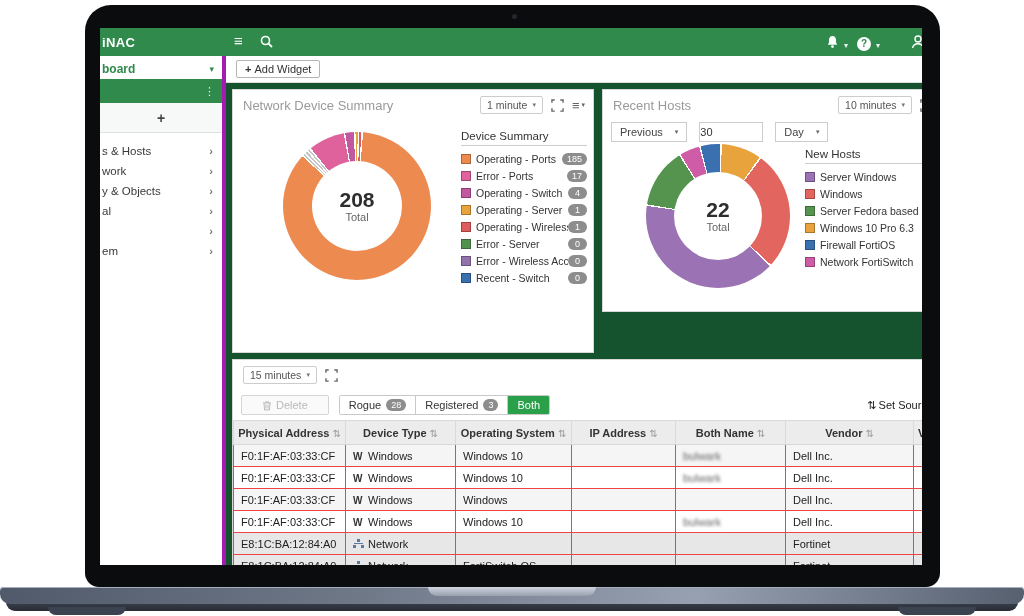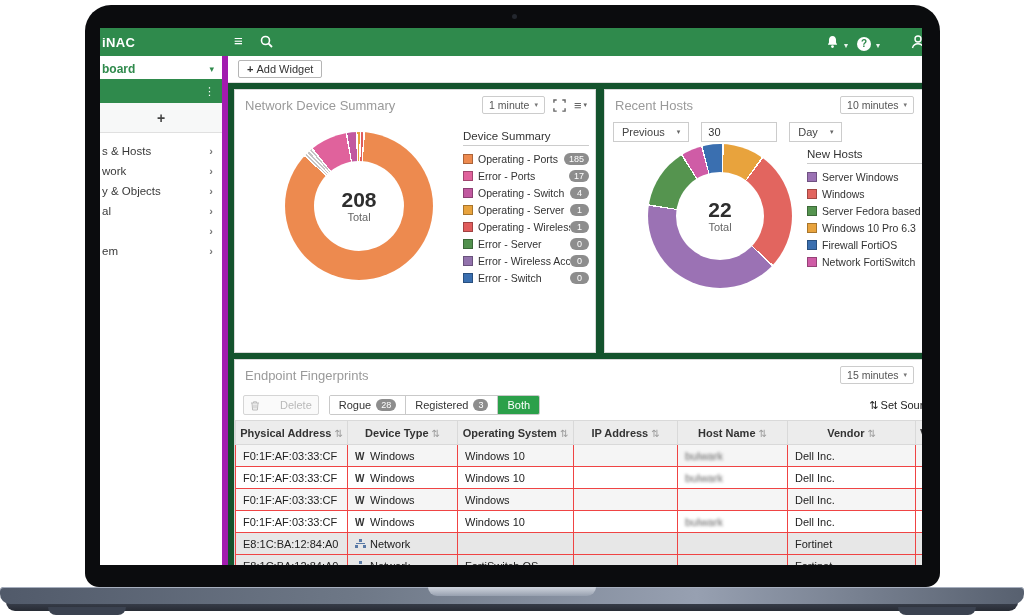--- a/index.html
+++ b/index.html
@@ -27,21 +27,21 @@
   .nav-search{left:160px;top:7px;}
   .nav-bell{left:726px;top:7px;}
   .nav-caret1{left:744px;font-size:8px;top:10px;opacity:.9;}
   .nav-help{left:757px;top:7px;}
   .nav-help .qmark{display:inline-block;width:14px;height:14px;border-radius:50%;background:#fff;color:#2f8a4c;font-size:10px;font-weight:bold;text-align:center;line-height:14px;}
   .nav-caret2{left:776px;font-size:8px;top:10px;opacity:.9;}
   .nav-user{left:810px;top:6px;}
 
   
   .content{display:flex;height:509px;}
-  .sidebar{flex:none;width:122px;background:#fff;border-right:6px solid #a21caf;}
+  .sidebar{flex:none;width:122px;background:#fff;border-right:4px solid #a21caf;}
   .sb-dash{height:20px;margin-top:3px;display:flex;align-items:center;justify-content:space-between;padding:0 8px 0 2px;}
   .sb-dash .lbl{color:#2f8a4c;font-size:12px;font-weight:bold;}
   .sb-dash .crt{color:#2f8a4c;font-size:9px;}
   .sb-active{height:24px;background:#2f8a4c;display:flex;align-items:center;justify-content:flex-end;padding-right:7px;color:#fff;}
   .sb-active .dots{font-size:11px;letter-spacing:0;}
   .sb-panel{height:29px;background:#f7f8f8;border-bottom:1px solid #e0e0e0;display:flex;align-items:center;justify-content:center;}
   .sb-panel .plus{color:#444;font-size:14px;font-weight:bold;}
   .sb-menu{padding-top:8px;}
   .sb-item{height:20px;display:flex;align-items:center;justify-content:space-between;padding:0 9px 0 2px;font-size:11.5px;color:#3a3a3a;}
   .sb-item .chev{color:#777;font-weight:bold;font-size:11px;}
@@ -73,33 +73,33 @@
   .litem{display:flex;align-items:center;height:17px;font-size:10.5px;color:#333;}
   .swatch{flex:none;width:10px;height:10px;border:1px solid rgba(0,0,0,.28);margin-right:5px;box-sizing:border-box;}
   .llabel{flex:1;white-space:nowrap;overflow:hidden;}
   .lpill{background:#8d8d8d;color:#fff;font-size:9px;border-radius:8px;padding:1px 5px;min-width:9px;text-align:center;}
 
   .card-nds{flex:none;width:362px;height:264px;position:relative;}
   .nds-donut{left:50px;top:42px;width:148px;height:148px;}
   .nds-donut .hole{inset:29px;}
   .nds-legend{left:228px;top:40px;width:126px;}
 
-  .card-rh{flex:none;width:340px;height:264px;position:relative;}
+  .card-rh{flex:none;width:340px;height:223px;position:relative;}
   .rh-controls{position:absolute;left:8px;top:32px;display:flex;gap:12px;align-items:center;}
   .selbox{display:inline-flex;align-items:center;gap:12px;border:1px solid #ccc;background:#fff;font-size:11px;color:#444;padding:3px 8px;white-space:nowrap;}
   .selbox .crt{font-size:7px;color:#666;}
-  .numinput{width:62px;border:1px solid #ccc;font-size:11px;color:#333;padding:3px 6px;font-family:"Liberation Sans",sans-serif;}
+  .numinput{width:62px;border:1px solid #ccc;font-size:11px;color:#333;padding:3px 0;font-family:"Liberation Sans",sans-serif;}
   .rh-donut{left:43px;top:54px;width:144px;height:144px;}
   .rh-donut .hole{inset:28px;}
   .rh-legend{left:202px;top:58px;width:150px;}
 
   
   .card-ef{width:710px;height:240px;margin-top:6px;position:relative;overflow:hidden;}
   .ef-toolbar{height:30px;display:flex;align-items:center;padding:0 8px;position:relative;}
-  .del-btn{display:inline-flex;align-items:center;gap:20px;border:1px solid #d5d5d5;border-radius:2px;background:#fafafa;color:#b9b9b9;font-size:11px;padding:3px 6px;}
+  .del-btn{display:inline-flex;align-items:center;gap:4px;border:1px solid #d5d5d5;border-radius:2px;background:#fafafa;color:#b9b9b9;font-size:11px;padding:3px 20px;}
   .seg{display:inline-flex;margin-left:10px;border:1px solid #c9c9c9;border-radius:2px;overflow:hidden;}
   .seg-btn{display:inline-flex;align-items:center;gap:5px;background:#fff;color:#333;font-size:11px;padding:3px 9px;border-left:1px solid #c9c9c9;}
   .seg-btn:first-child{border-left:none;}
   .seg-btn.active{background:#2ba04a;color:#fff;}
   .seg-pill{background:#8d8d8d;color:#fff;border-radius:8px;font-size:9px;padding:1px 5px;}
   .set-src{position:absolute;right:8px;display:inline-flex;align-items:center;gap:2px;font-size:11px;color:#222;}
   .set-src .ud{font-size:11px;}
 
   table.ef{border-collapse:collapse;table-layout:fixed;width:770px;font-size:11px;}
   table.ef th{background:#ececec;border:1px solid #d9d9d9;height:23px;font-weight:bold;color:#333;text-align:center;padding:0 4px;white-space:nowrap;overflow:hidden;font-size:11px;}
@@ -277,21 +277,21 @@
                       </div>
 
                       <div class="litem">
                         <span class="swatch" style="background-color: rgb(146, 114, 172);"></span>
                         <span class="llabel">Error - Wireless Acc...</span>
                         <span class="lpill">0</span>
                       </div>
 
                       <div class="litem">
                         <span class="swatch" style="background-color: rgb(58, 111, 176);"></span>
-                        <span class="llabel">Error - Switch</span>
+                        <span class="llabel">Recent - Switch</span>
                         <span class="lpill">0</span>
                       </div>
                     </div>
                 </div>
               </div>
 
               <div class="card card-rh">
                 <div class="chead">
                   <span class="ctitle">Recent Hosts</span>
                   <span class="timebox">
@@ -354,21 +354,20 @@
                         <span class="swatch" style="background-color: rgb(207, 92, 166);"></span>
                         <span class="llabel">Network FortiSwitch</span>
                       </div>
                     </div>
                 </div>
               </div>
             </div>
 
             <div class="card card-ef">
               <div class="chead">
-                <span class="ctitle">Endpoint Fingerprints</span>
                 <span class="timebox">
                   <span>15 minutes</span>
                   <span class="crt">▾</span>
                 </span>
                 <span class="hico">
                   <svg width="13" height="13" viewBox="0 0 14 14">
                       <path d="M1 4V1h3M10 1h3v3M13 10v3h-3M4 13H1v-3" fill="none" stroke="#666" stroke-width="1.5"></path>
                     </svg>
                 </span>
               </div>
@@ -411,21 +410,21 @@
                   <tr>
 
                       <th><span>Physical Address</span><span class="sort">⇅</span></th>
 
                       <th><span>Device Type</span><span class="sort">⇅</span></th>
 
                       <th><span>Operating System</span><span class="sort">⇅</span></th>
 
                       <th><span>IP Address</span><span class="sort">⇅</span></th>
 
-                      <th><span>Host Name</span><span class="sort">⇅</span></th>
+                      <th><span>Both Name</span><span class="sort">⇅</span></th>
 
                       <th><span>Vendor</span><span class="sort">⇅</span></th>
 
                       <th><span>V</span></th>
                     </tr>
                 </thead>
                 <tbody>
 
                     <tr class="efrow" data-shade="">
                       <td>F0:1F:AF:03:33:CF</td>

